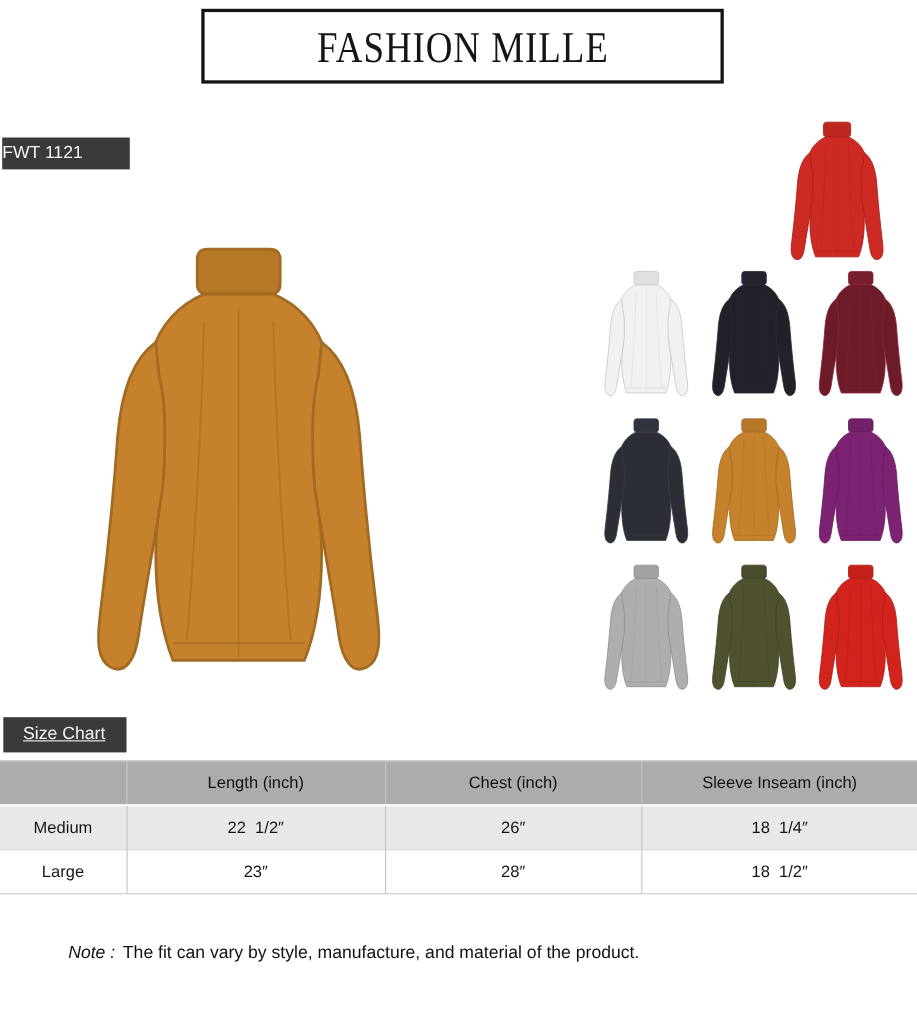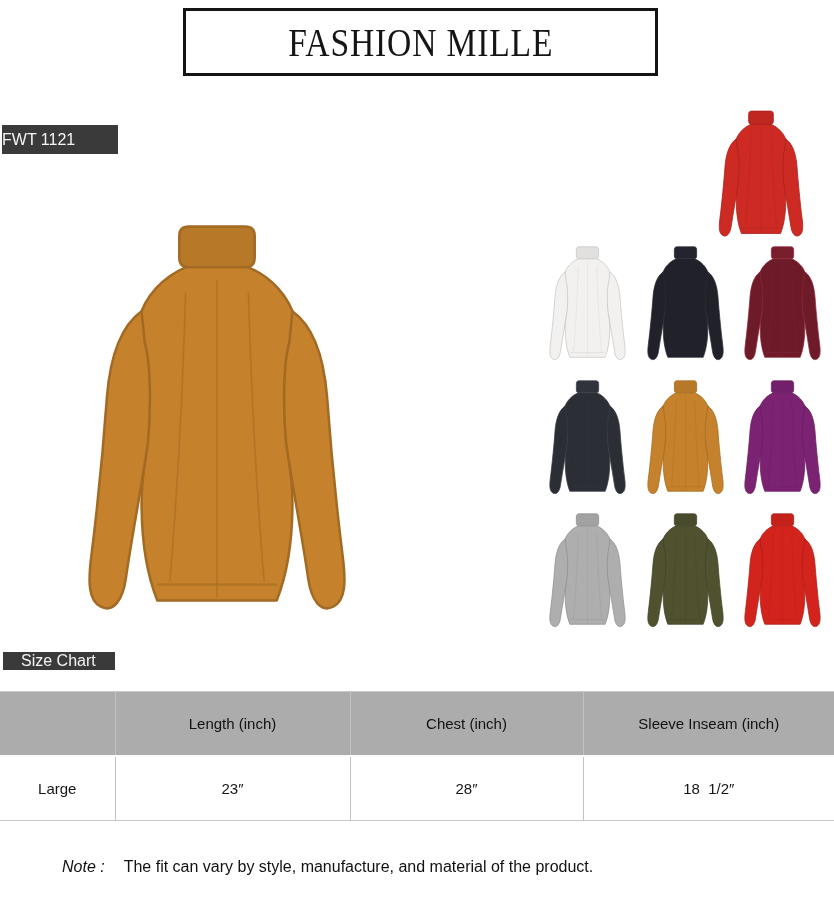--- a/index.html
+++ b/index.html
@@ -19,21 +19,21 @@
     font-family:"Liberation Serif",serif;font-size:40px;color:#151515;
     letter-spacing:1px;transform:scaleX(0.84);white-space:nowrap;
   }
 
   
   .badge{
     background:#3a3a3a;color:#f4f4f4;font-size:16px;
     display:flex;align-items:center;
   }
   .fwt-badge{left:2px;top:125px;width:116px;height:29px;box-sizing:border-box;}
-  .size-badge{left:3px;top:652px;width:112px;height:18px;padding-left:18px;box-sizing:border-box;}
+  .size-badge{left:3px;top:652px;width:112px;height:32px;padding-left:18px;box-sizing:border-box;text-decoration:underline;}
 
   
   .main-product{left:52px;top:217px;width:330px;height:440px;}
   .featured-variant{left:702px;top:108px;width:118px;height:144px;}
   .variant-grid{
     left:539px;top:244px;width:293px;height:401px;
     display:grid;grid-template-columns:repeat(3,97.6px);grid-template-rows:repeat(3,133.6px);
   }
   .variant-tile{display:flex;align-items:flex-start;justify-content:center;}
   .variant-tile svg{width:95px;height:130px;}
@@ -46,32 +46,32 @@
     font-size:15px;color:#161616;
     border-top:1px solid #c9c9c9;border-bottom:1px solid #c9c9c9;
   }
   table.size-table col.c0{width:115px;}
   table.size-table col.c1{width:235px;}
   table.size-table col.c2{width:233px;}
   table.size-table col.c3{width:251px;}
   table.size-table th,table.size-table td{
     text-align:center;white-space:pre;font-weight:normal;
     border-right:1px solid #c2c2c2;border-left:1px solid #c2c2c2;
-    height:31px;padding:16px;
+    height:31px;padding:4px;
   }
   table.size-table thead th{
     background:#acacac;height:31px;border-bottom:2px solid #fbfbfb;color:#121212;
   }
   table.size-table tbody tr{border-top:1px solid #dedede;}
   table.size-table tbody tr.alt{background:#e8e8e8;}
   table.size-table td:first-child,table.size-table th:first-child{border-left:none;}
   table.size-table td:last-child,table.size-table th:last-child{border-right:none;}
 
   
-  .note{left:62px;top:856px;display:flex;gap:19px;font-size:16px;color:#111;}
+  .note{left:62px;top:856px;display:flex;gap:7px;font-size:16px;color:#111;}
   .note-label{font-style:italic;white-space:nowrap;line-height:22px;}
   .note-lines div{line-height:22px;white-space:nowrap;}
 </style>
 </head>
 <body>
 
 <div class="abs brand-box">
   <div class="brand-title">FASHION MILLE</div>
 </div>
 
@@ -270,20 +270,26 @@
       </colgroup>
     <thead>
       <tr>
         <th></th>
         <th>Length (inch)</th>
         <th>Chest (inch)</th>
         <th>Sleeve Inseam (inch)</th>
       </tr>
     </thead>
     <tbody>
+      <tr class="alt">
+        <td>Medium</td>
+        <td>22  1/2″</td>
+        <td>26″</td>
+        <td>18  1/4″</td>
+      </tr>
       <tr>
         <td>Large</td>
         <td>23″</td>
         <td>28″</td>
         <td>18  1/2″</td>
       </tr>
     </tbody>
   </table>
 </div>
 

